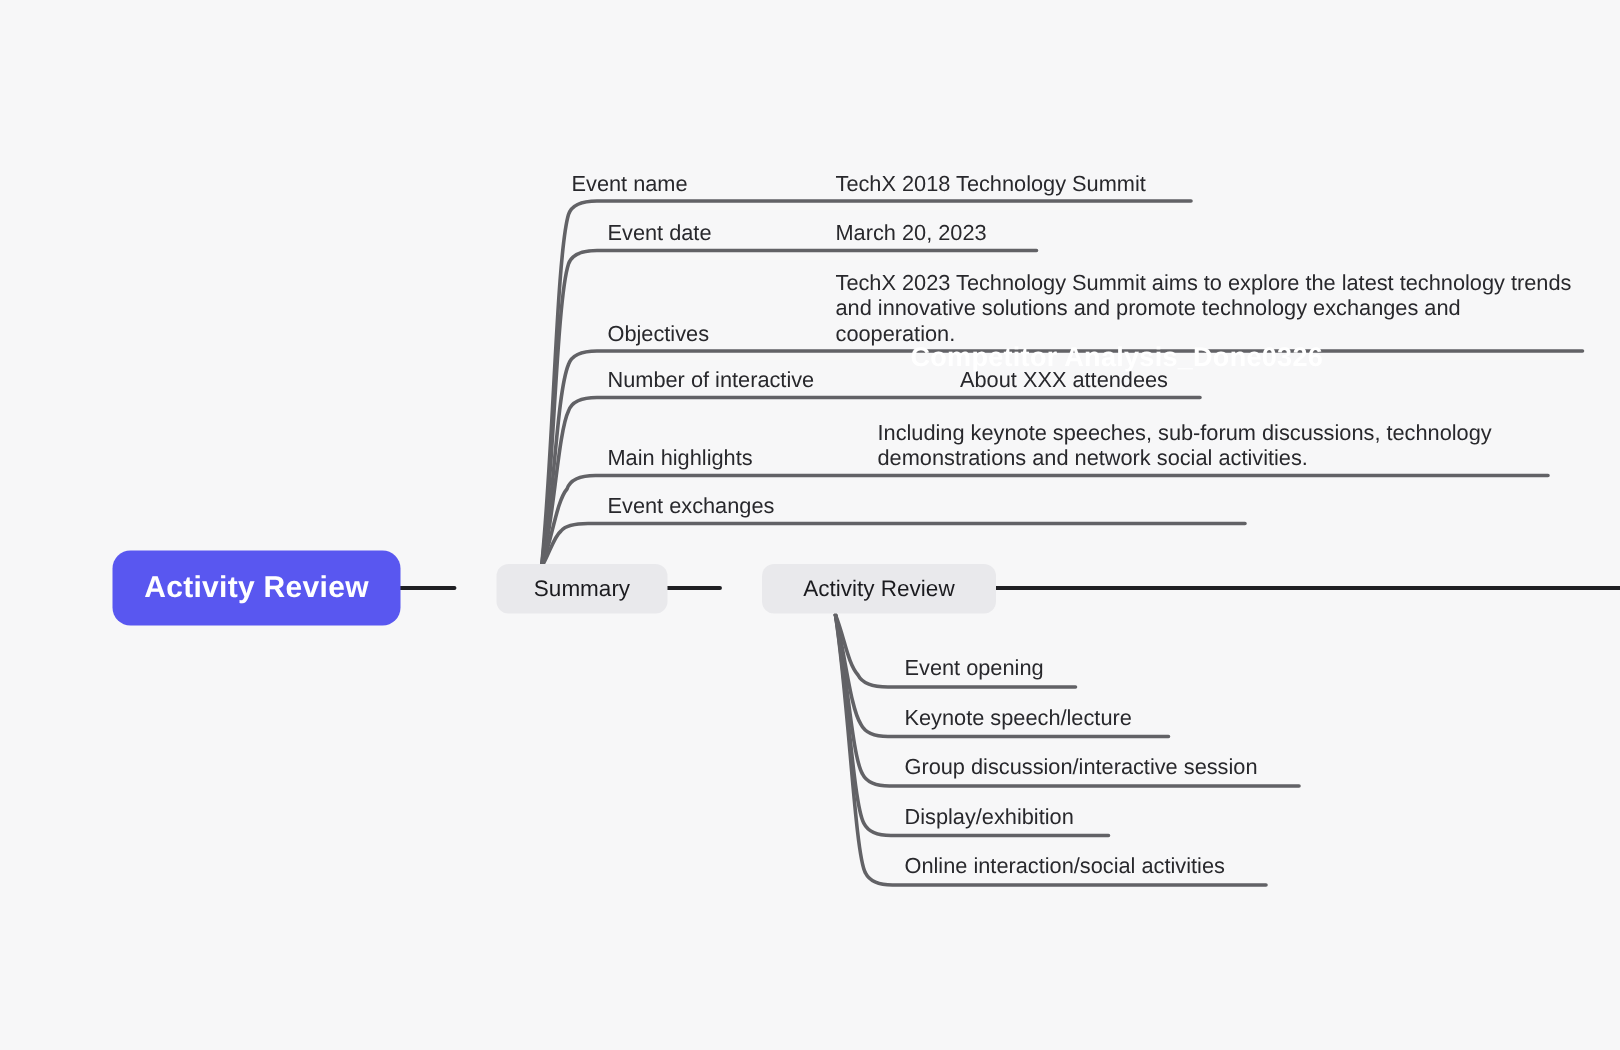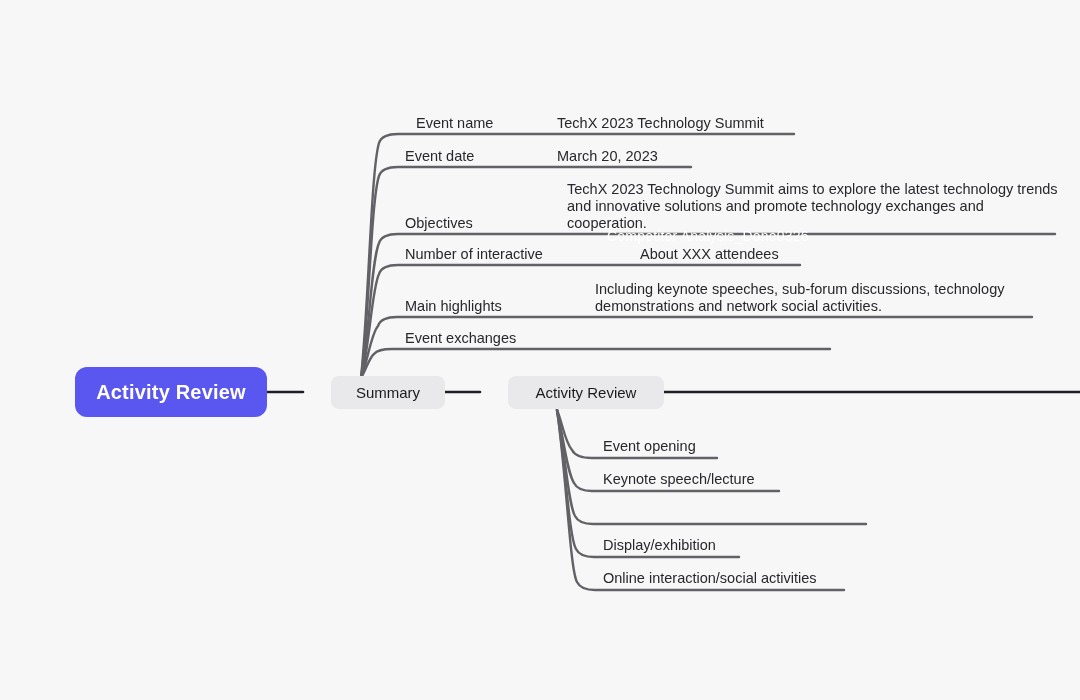--- a/index.html
+++ b/index.html
@@ -30,25 +30,25 @@
     background:#e9e9ec;border-radius:8px;
     color:#1b1b1f;font-size:15px;font-weight:400;
   }
   .node-summary{left:303px;top:376px;width:114px;height:33px;}
   .node-activity{left:480px;top:376px;width:156px;height:33px;}
   .txt{
     position:absolute;z-index:2;
     color:#28282c;font-size:14.5px;line-height:17px;
     white-space:nowrap;
   }
-  .wrap{white-space:normal;margin-left:10px;}
+  .wrap{white-space:normal;}
   .watermark{
     position:absolute;z-index:4;
     left:607px;top:228px;
-    color:#ffffff;font-size:14px;font-weight:400;
+    color:#ffffff;font-size:18px;font-weight:700;
     letter-spacing:.2px;white-space:nowrap;
   }
 </style>
 </head>
 <body>
 
 <div class="canvas">
 
   <svg class="wires" width="1080" height="700" viewBox="0 0 1080 700" fill="none">
 
@@ -81,37 +81,38 @@
   </div>
 
   <div class="node branch-node node-summary">
     <span>Summary</span>
   </div>
 
   <div class="node branch-node node-activity">
     <span>Activity Review</span>
   </div>
 
-  <div class="txt" style="left:416px;top:115px">Event name</div>
-  <div class="txt" style="left:557px;top:115px">TechX 2023 Technology Summit</div>
+  <div class="txt" style="left:381px;top:115px">Event name</div>
+  <div class="txt" style="left:557px;top:115px">TechX 2018 Technology Summit</div>
 
   <div class="txt" style="left:405px;top:148px">Event date</div>
   <div class="txt" style="left:557px;top:148px">March 20, 2023</div>
 
   <div class="txt" style="left:405px;top:215px">Objectives</div>
   <div class="txt wrap" style="left:557px;top:181px;width:494px">TechX 2023 Technology Summit aims to explore the latest technology trends and innovative solutions and promote technology exchanges and cooperation.</div>
 
   <div class="txt" style="left:405px;top:246px">Number of interactive</div>
   <div class="txt" style="left:640px;top:246px">About XXX attendees</div>
 
   <div class="txt" style="left:405px;top:298px">Main highlights</div>
   <div class="txt wrap" style="left:585px;top:281px;width:452px">Including keynote speeches, sub-forum discussions, technology demonstrations and network social activities.</div>
 
   <div class="txt" style="left:405px;top:330px">Event exchanges</div>
 
   <div class="txt" style="left:603px;top:438px">Event opening</div>
   <div class="txt" style="left:603px;top:471px">Keynote speech/lecture</div>
+  <div class="txt" style="left:603px;top:504px">Group discussion/interactive session</div>
   <div class="txt" style="left:603px;top:537px">Display/exhibition</div>
   <div class="txt" style="left:603px;top:570px">Online interaction/social activities</div>
 
   <div class="watermark">Competitor Analysis_Done0326</div>
 
 </div>
 
 </body></html>

